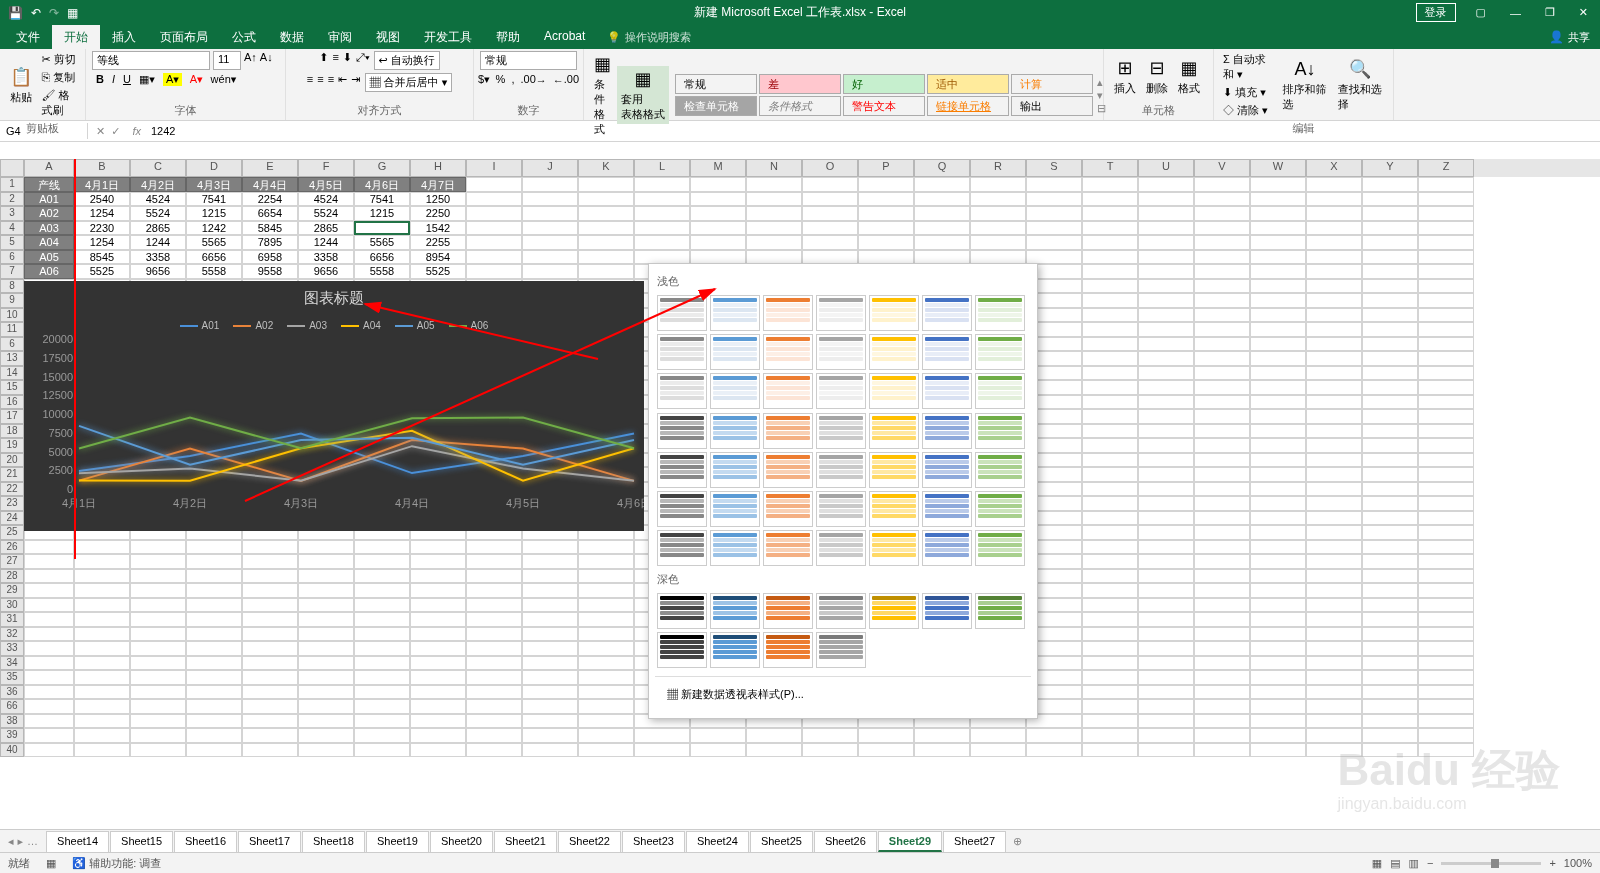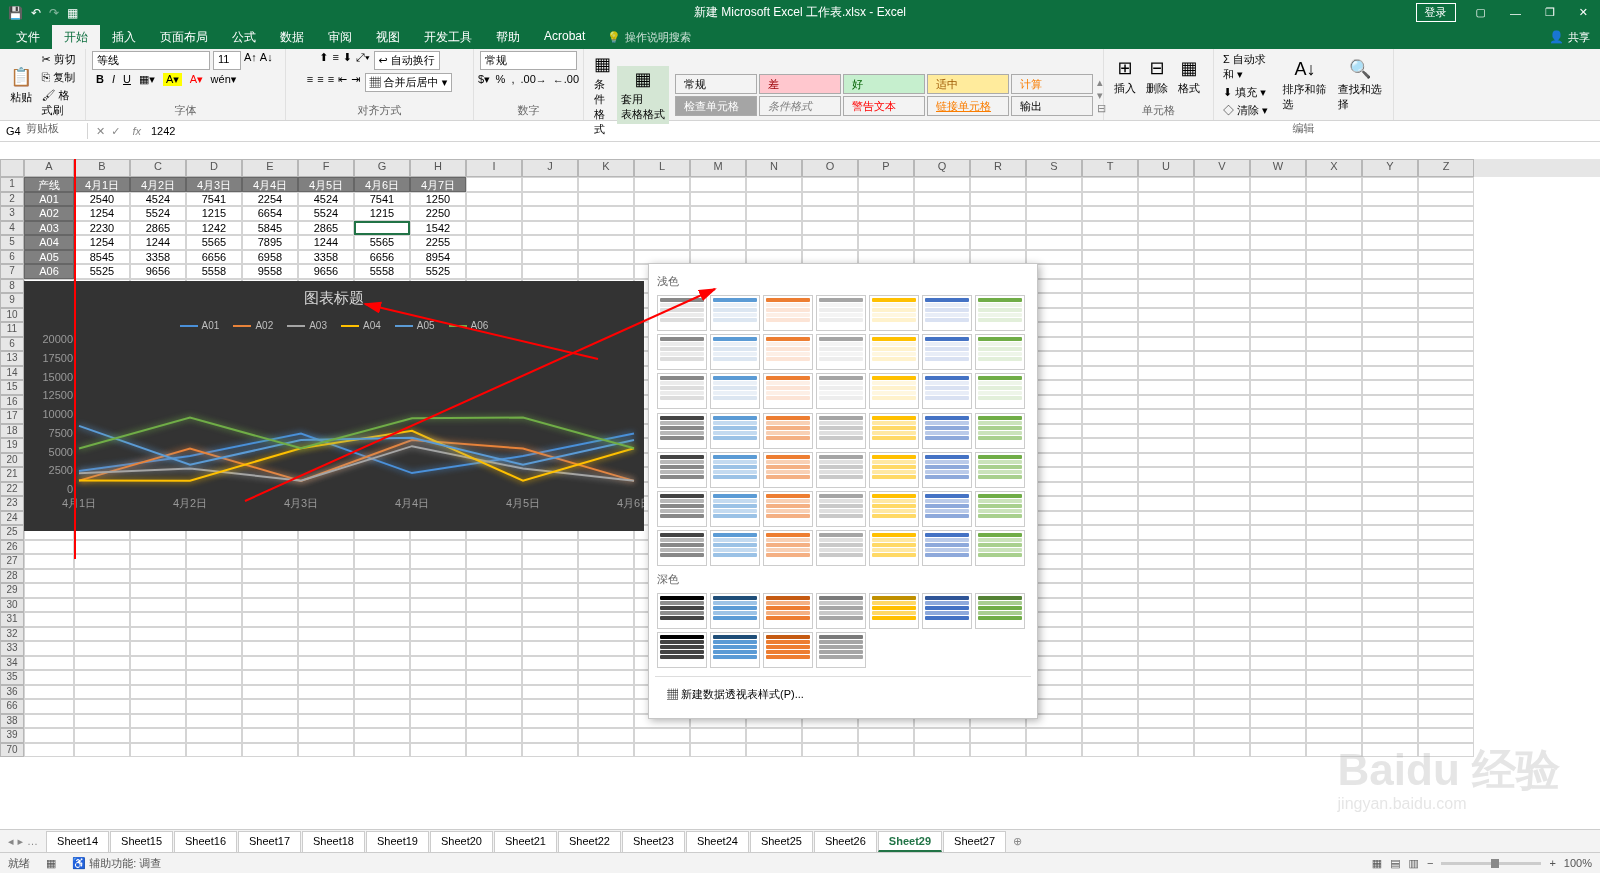--- a/index.html
+++ b/index.html
@@ -1409,21 +1409,21 @@
         <div class="cell" style="width: 56px;"></div>
         <div class="cell" style="width: 56px;"></div>
         <div class="cell" style="width: 56px;"></div>
         <div class="cell" style="width: 56px;"></div>
         <div class="cell" style="width: 56px;"></div>
         <div class="cell" style="width: 56px;"></div>
         <div class="cell" style="width: 56px;"></div>
         <div class="cell" style="width: 56px;"></div>
       </div>
       <div class="row">
-        <div class="rowh">70</div>
+        <div class="rowh">40</div>
         <div class="cell" style="width: 50px;"></div>
         <div class="cell" style="width: 56px;"></div>
         <div class="cell" style="width: 56px;"></div>
         <div class="cell" style="width: 56px;"></div>
         <div class="cell" style="width: 56px;"></div>
         <div class="cell" style="width: 56px;"></div>
         <div class="cell" style="width: 56px;"></div>
         <div class="cell" style="width: 56px;"></div>
         <div class="cell" style="width: 56px;"></div>
         <div class="cell" style="width: 56px;"></div>

